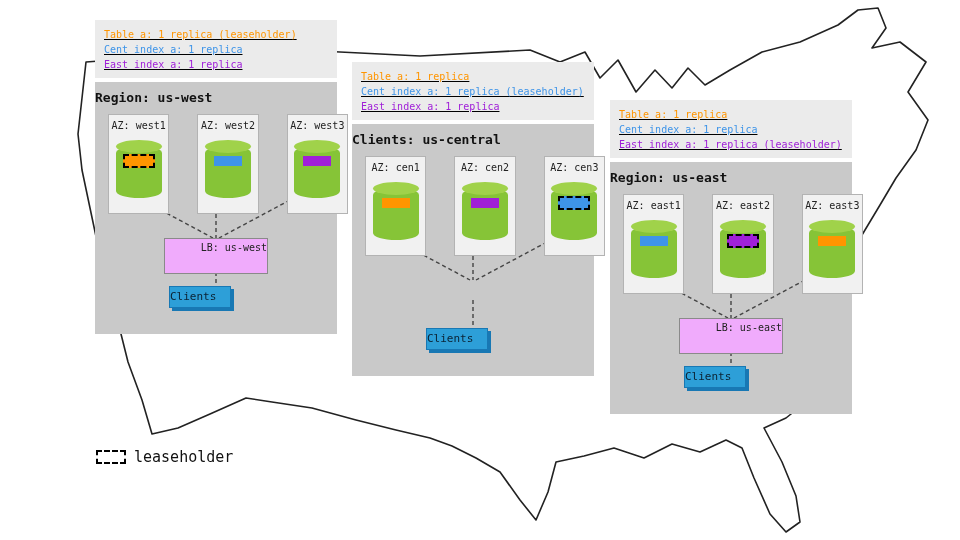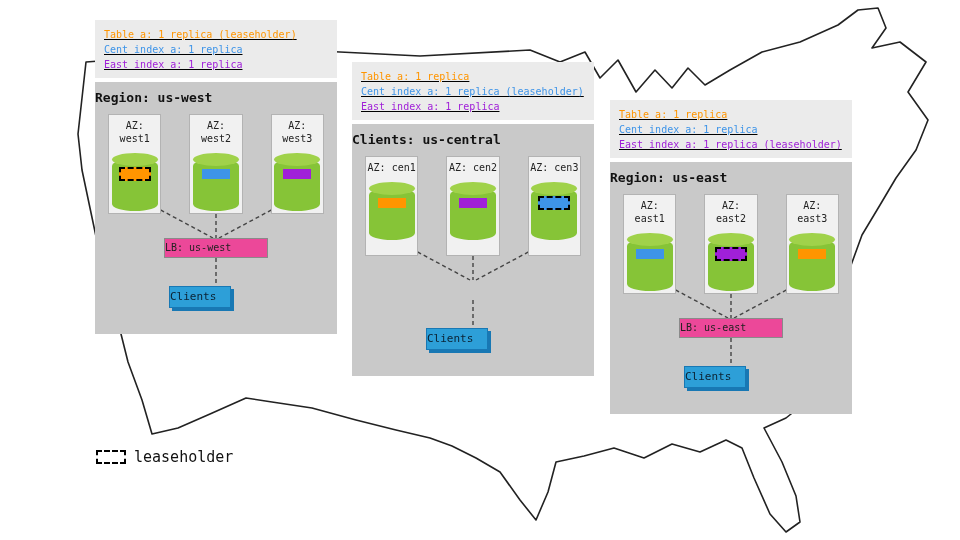--- a/index.html
+++ b/index.html
@@ -13,33 +13,33 @@
   .region-central{left:352px;top:62px;}
   .region-east{left:610px;top:100px;}
   .summary-box{
     width:242px;height:58px;background:#ebebeb;box-sizing:border-box;
     padding:7px 9px;font-size:10px;line-height:15px;white-space:nowrap;text-decoration:underline;
   }
   .panel{
     position:relative;width:242px;height:252px;background:#c9c9c9;margin-top:4px;
   }
   .region-title{position:absolute;left:0;top:8px;font-size:13px;color:#111;font-weight:bold;}
-  .az-row{position:absolute;left:13px;top:32px;width:216px;display:flex;justify-content:space-between;gap:28px;}
+  .az-row{position:absolute;left:13px;top:32px;width:240px;display:flex;justify-content:space-between;gap:28px;}
   .az-box{
     width:68px;height:100px;background:#f1f1f1;border:1px solid #b3b3b3;box-sizing:border-box;
   }
   .az-label{display:block;text-align:center;margin-top:4px;font-size:10px;line-height:13px;color:#222;}
   .cylinder{position:relative;width:46px;height:58px;margin:8px auto 0;}
   .cyl-body{position:absolute;left:0;top:6px;width:46px;height:52px;background:#86c437;border-radius:23px/7px;}
   .cyl-top{position:absolute;left:0;top:0;width:46px;height:13px;background:#a0d24a;border-radius:50%;z-index:2;}
   .replica-bar{position:absolute;left:9px;top:16px;width:28px;height:10px;z-index:3;background:#999;}
   .replica-bar[data-lease="true"]{border:2px dashed #000;left:7px;top:14px;}
   .lb-box{
-    position:absolute;left:69px;top:156px;width:104px;height:20px;background:#ec4899;
-    border:1px solid #8a8a8a;box-sizing:border-box;text-align:left;font-size:10px;line-height:18px;color:#222;
+    position:absolute;left:69px;top:156px;width:104px;height:36px;background:#f0abfc;
+    border:1px solid #8a8a8a;box-sizing:border-box;text-align:right;font-size:10px;line-height:18px;color:#222;
   }
   .clients-box{
     position:absolute;left:74px;top:204px;width:62px;height:22px;background:#2d9fd8;
     border:1px solid #1878b4;box-sizing:border-box;text-align:left;font-size:11px;line-height:20px;color:#0b2233;
     box-shadow:3px 3px 0 #1878b4;
   }
   .connectors{position:absolute;left:0;top:0;pointer-events:none;}
   .connectors path{stroke:#444;stroke-width:1.4;stroke-dasharray:4 3;fill:none;}
   .legend{position:absolute;left:96px;top:448px;z-index:2;display:flex;align-items:center;}
   .legend-swatch{width:26px;height:10px;background:#fff;border:2px dashed #000;}

